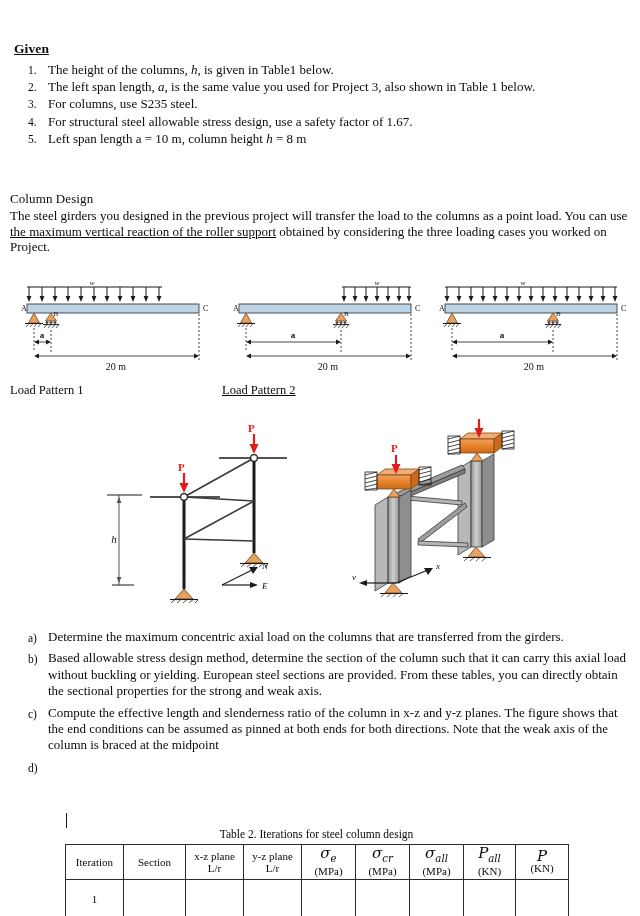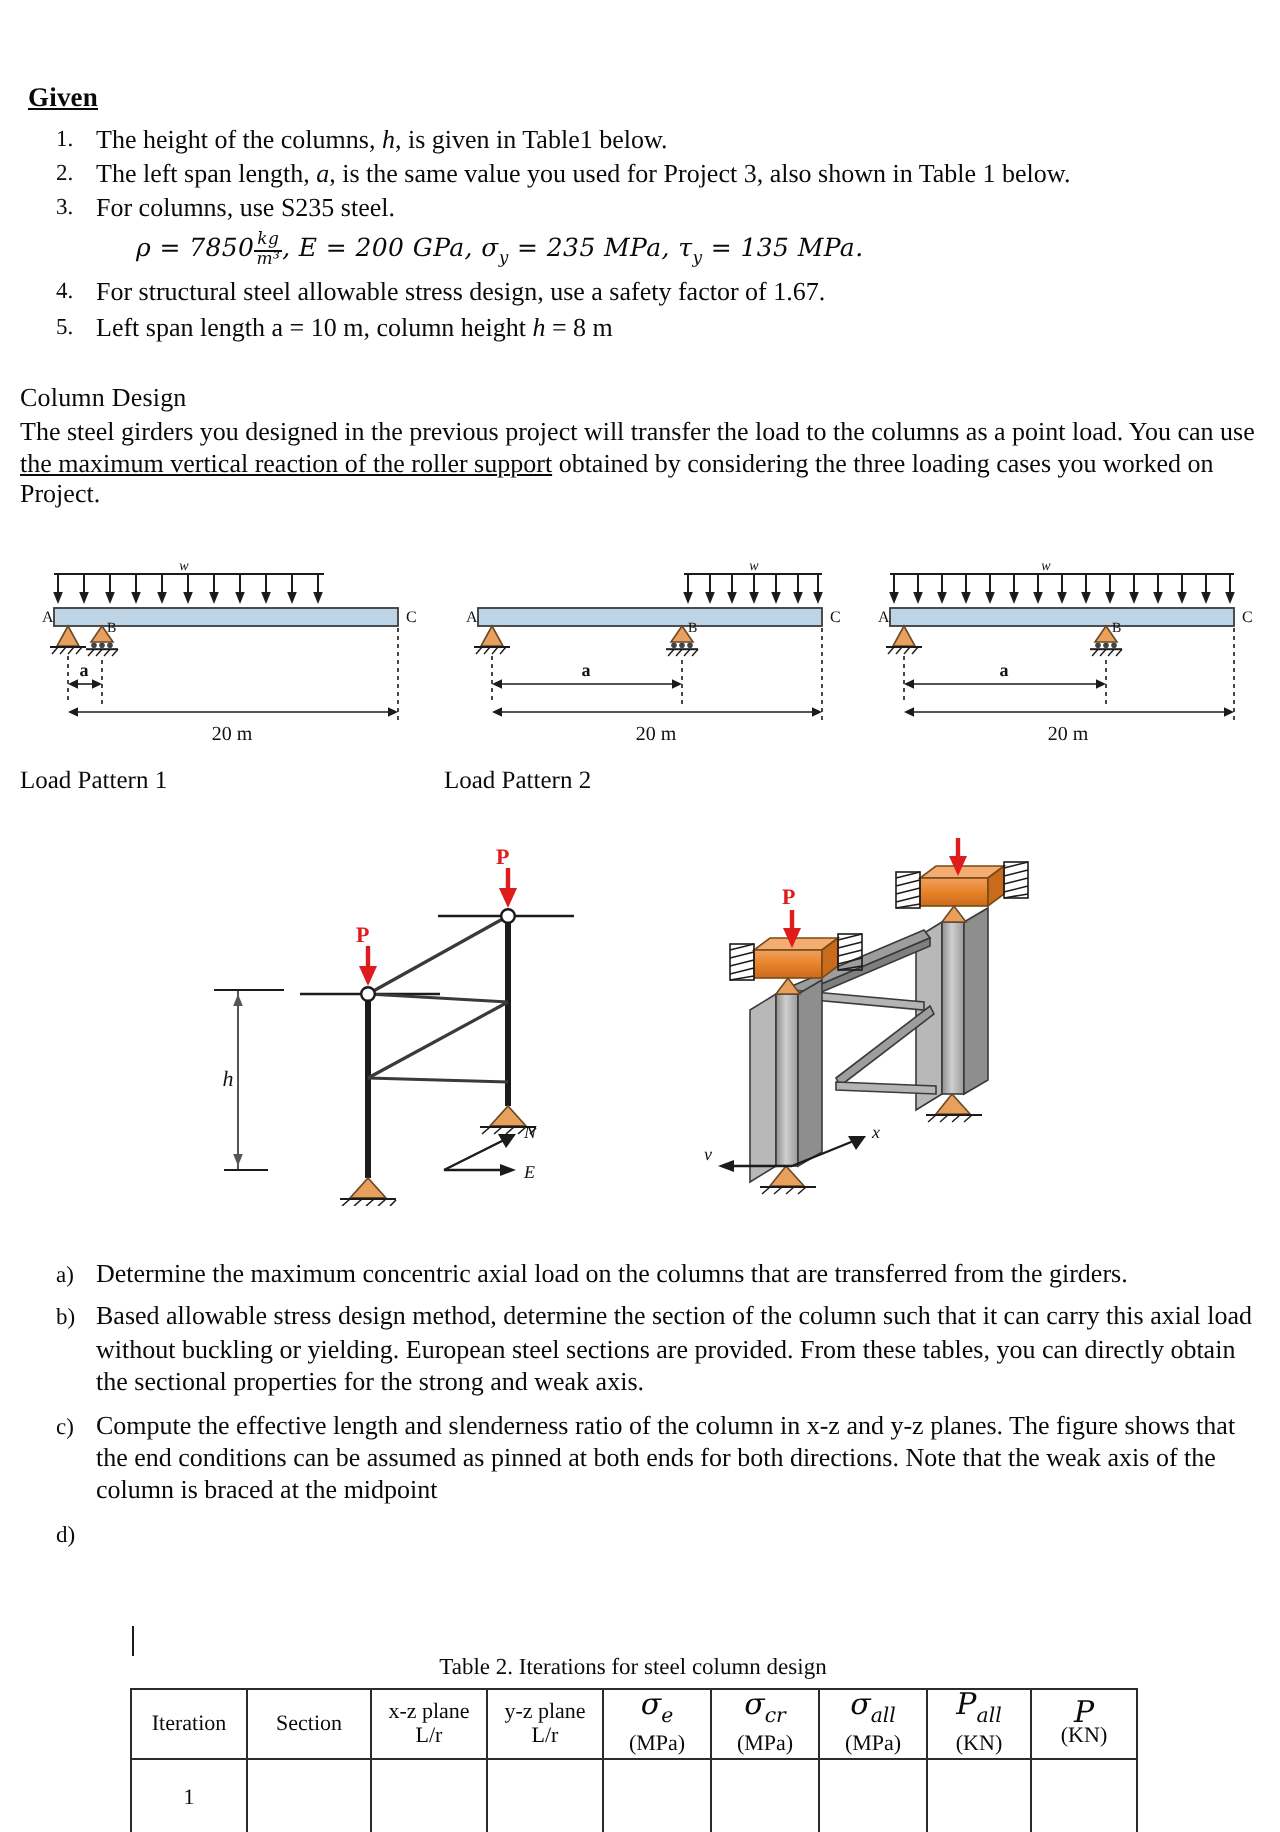--- a/index.html
+++ b/index.html
@@ -89,23 +89,20 @@
         <span class="num">1.</span>
         <span><span>The height of the columns, </span><i>h</i><span>, is given in Table1 below.</span></span>
       </li>
       <li>
         <span class="num">2.</span>
         <span><span>The left span length, </span><i>a</i><span>, is the same value you used for Project 3, also shown in Table 1 below.</span></span>
       </li>
       <li>
         <span class="num">3.</span>
         <span>For columns, use S235 steel.</span>
-        <div class="mathline">
-          <span>ρ = 7850</span><span class="frac"><span class="nu">kg</span><span class="de">m³</span></span><span>, E = 200 GPa, σ</span><sub>y</sub><span> = 235 MPa, τ</span><sub>y</sub><span> = 135 MPa.</span>
-        </div>
       </li>
       <li>
         <span class="num">4.</span>
         <span>For structural steel allowable stress design, use a safety factor of 1.67.</span>
       </li>
       <li>
         <span class="num">5.</span>
         <span><span>Left span length a = 10 m, column height </span><i>h</i><span> = 8 m</span></span>
       </li>
     </ul>
@@ -263,21 +260,21 @@
         <polygon points="119,62 114,59.6 114,64.4" fill="#1b1b1b" stroke="none"></polygon>
       </g>
       <text x="71" y="58" font-family="Liberation Serif, serif" font-size="9" font-weight="bold" fill="#111" text-anchor="middle">a</text>
       <g stroke="#1b1b1b" stroke-width="0.8">
         <line x1="26" y1="76" x2="187" y2="76"></line>
         <polygon points="24,76 29,73.6 29,78.4" fill="#1b1b1b" stroke="none"></polygon>
         <polygon points="189,76 184,73.6 184,78.4" fill="#1b1b1b" stroke="none"></polygon>
       </g>
       <text x="106" y="90" font-family="Liberation Serif, serif" font-size="10" fill="#111" text-anchor="middle">20 m</text>
     </svg>
-    <div class="cap" style="margin-top:3px;">Load Pattern 2</div>
+    <div class="cap" style="margin-top:3px;text-decoration:underline;">Load Pattern 2</div>
   </div>
 
   <div class="beamfig" style="left:428px;">
     <svg width="212" height="100" viewBox="0 0 212 100">
       <g stroke="#1b1b1b" stroke-width="1" fill="none">
         <line x1="17" y1="7" x2="189" y2="7"></line>
         <g>
           <line x1="19" y1="7" x2="19" y2="19"></line>
             <polygon points="19,22 16.6,16 21.4,16" fill="#1b1b1b" stroke="none"></polygon>
           <line x1="31" y1="7" x2="31" y2="19"></line>

